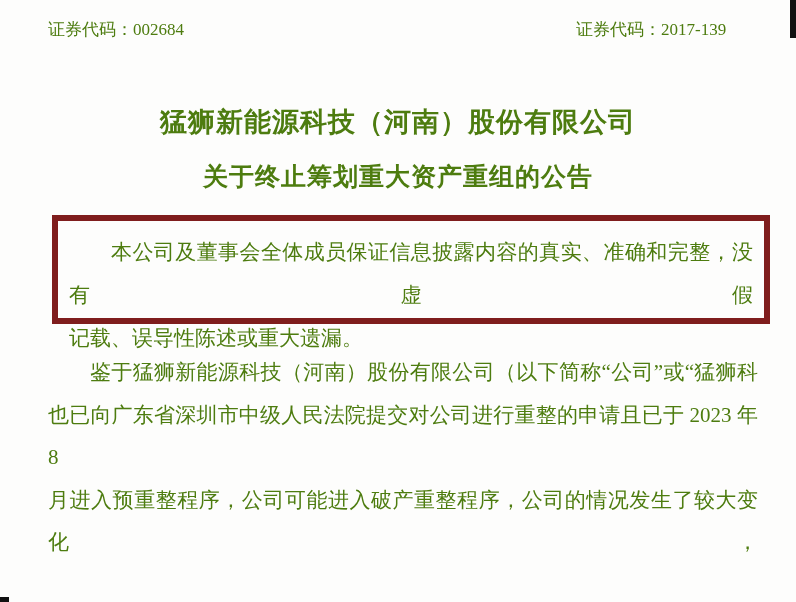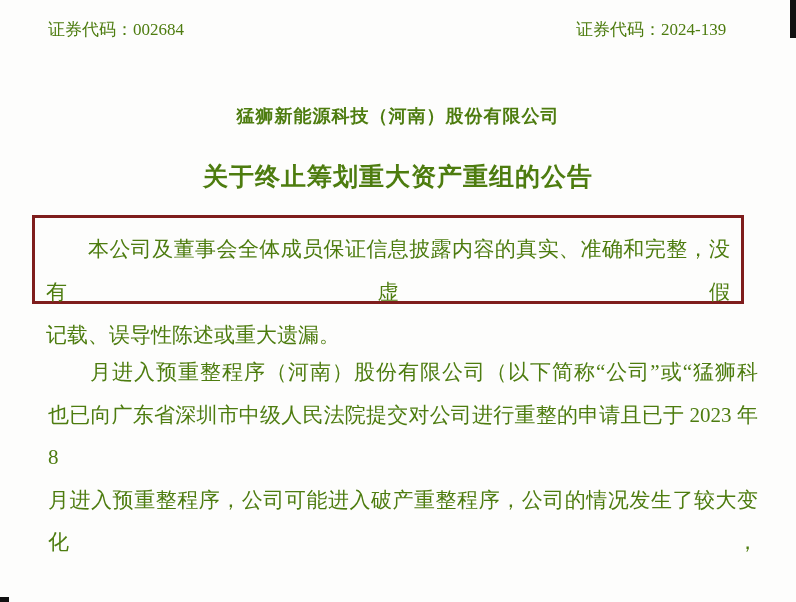--- a/index.html
+++ b/index.html
@@ -32,32 +32,32 @@
 
   
   .doc-title {
     position: absolute;
     left: 0;
     width: 796px;
     text-align: center;
     font-weight: bold;
     letter-spacing: 1px;
   }
-  .doc-title.company { top: 104px; font-size: 18px; }
+  .doc-title.company { top: 104px; font-size: 27px; }
   .doc-title.subject { top: 160px; font-size: 25px; }
 
   
   .statement-box {
     position: absolute;
-    left: 32px;
+    left: 52px;
     top: 215px;
     width: 684px;
     height: 66px;
-    border: 3px solid #7f1d1d;
-    padding: 10px 11px 7px 11px;
+    border: 6px solid #7f1d1d;
+    padding: 10px 11px 21px 11px;
     font-size: 21px;
     line-height: 43px;
   }
   .statement-line { text-align: justify; text-align-last: justify; }
   .statement-line.first { text-indent: 2em; }
   .statement-line.last { text-align: center; text-align-last: left; }
 
   
   .body-text {
     position: absolute;
@@ -75,33 +75,33 @@
   .artifact.right-top { right: 0; top: 0; width: 6px; height: 38px; }
   .artifact.bottom-left { left: 0; bottom: 0; width: 9px; height: 5px; }
 </style>
 </head>
 <body>
 
 <div class="page">
 
   <div class="meta-row">
     <span class="meta-item code"><span>证券代码：</span><span>002684</span></span>
-    <span class="meta-item no"><span>证券代码：</span><span>2024-139</span></span>
+    <span class="meta-item no"><span>证券代码：</span><span>2017-139</span></span>
   </div>
 
   <div class="doc-title company">猛狮新能源科技（河南）股份有限公司</div>
   <div class="doc-title subject">关于终止筹划重大资产重组的公告</div>
 
   <div class="statement-box">
     <div class="statement-line first">本公司及董事会全体成员保证信息披露内容的真实、准确和完整，没有虚假</div>
     <div class="statement-line last">记载、误导性陈述或重大遗漏。</div>
   </div>
 
   <div class="body-text">
-    <div class="body-line first">月进入预重整程序（河南）股份有限公司（以下简称“公司”或“猛狮科</div>
+    <div class="body-line first">鉴于猛狮新能源科技（河南）股份有限公司（以下简称“公司”或“猛狮科</div>
     <div class="body-line">也已向广东省深圳市中级人民法院提交对公司进行重整的申请且已于 2023 年 8</div>
     <div class="body-line">月进入预重整程序，公司可能进入破产重整程序，公司的情况发生了较大变化，</div>
 
   </div>
 
   <div class="artifact right-top"></div>
   <div class="artifact bottom-left"></div>
 
 </div>
 

